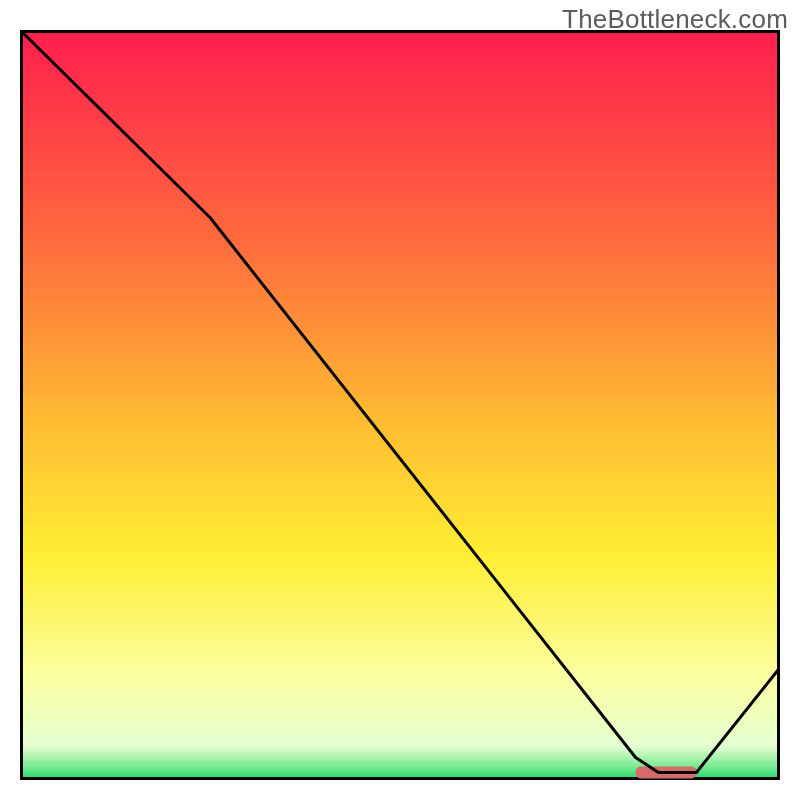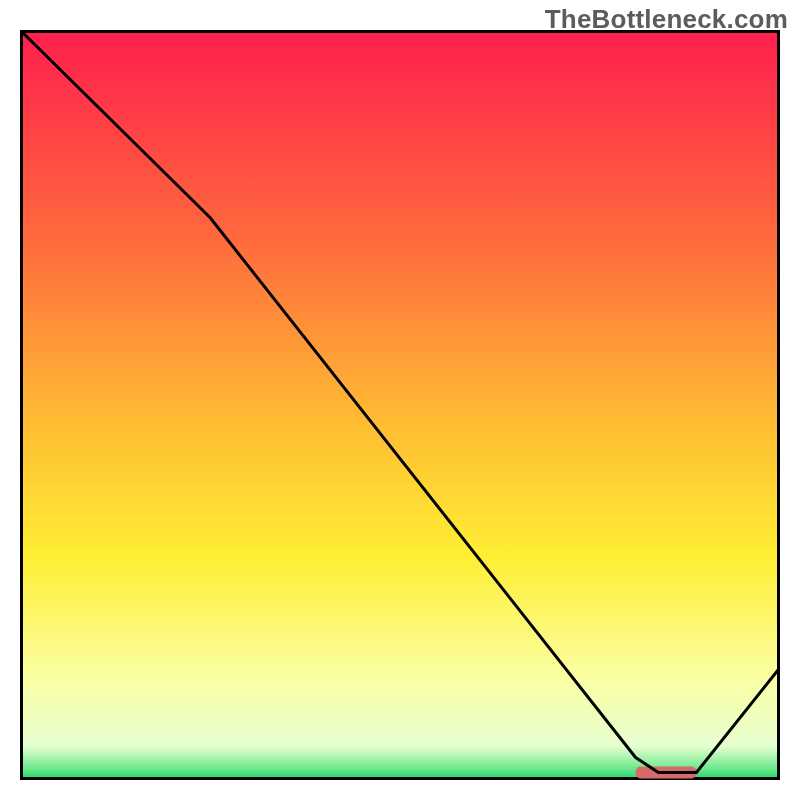--- a/index.html
+++ b/index.html
@@ -15,21 +15,21 @@
     position: relative;
     width: 800px;
     height: 800px;
   }
   .watermark {
     position: absolute;
     top: 4px;
     right: 12px;
     color: #5c5c5c;
     font-size: 26px;
-    font-weight: 700;
+    font-weight: 400;
     letter-spacing: 0.2px;
     z-index: 10;
   }
   .plot {
     position: absolute;
     left: 20px;
     top: 30px;
     width: 760px;
     height: 750px;
   }

